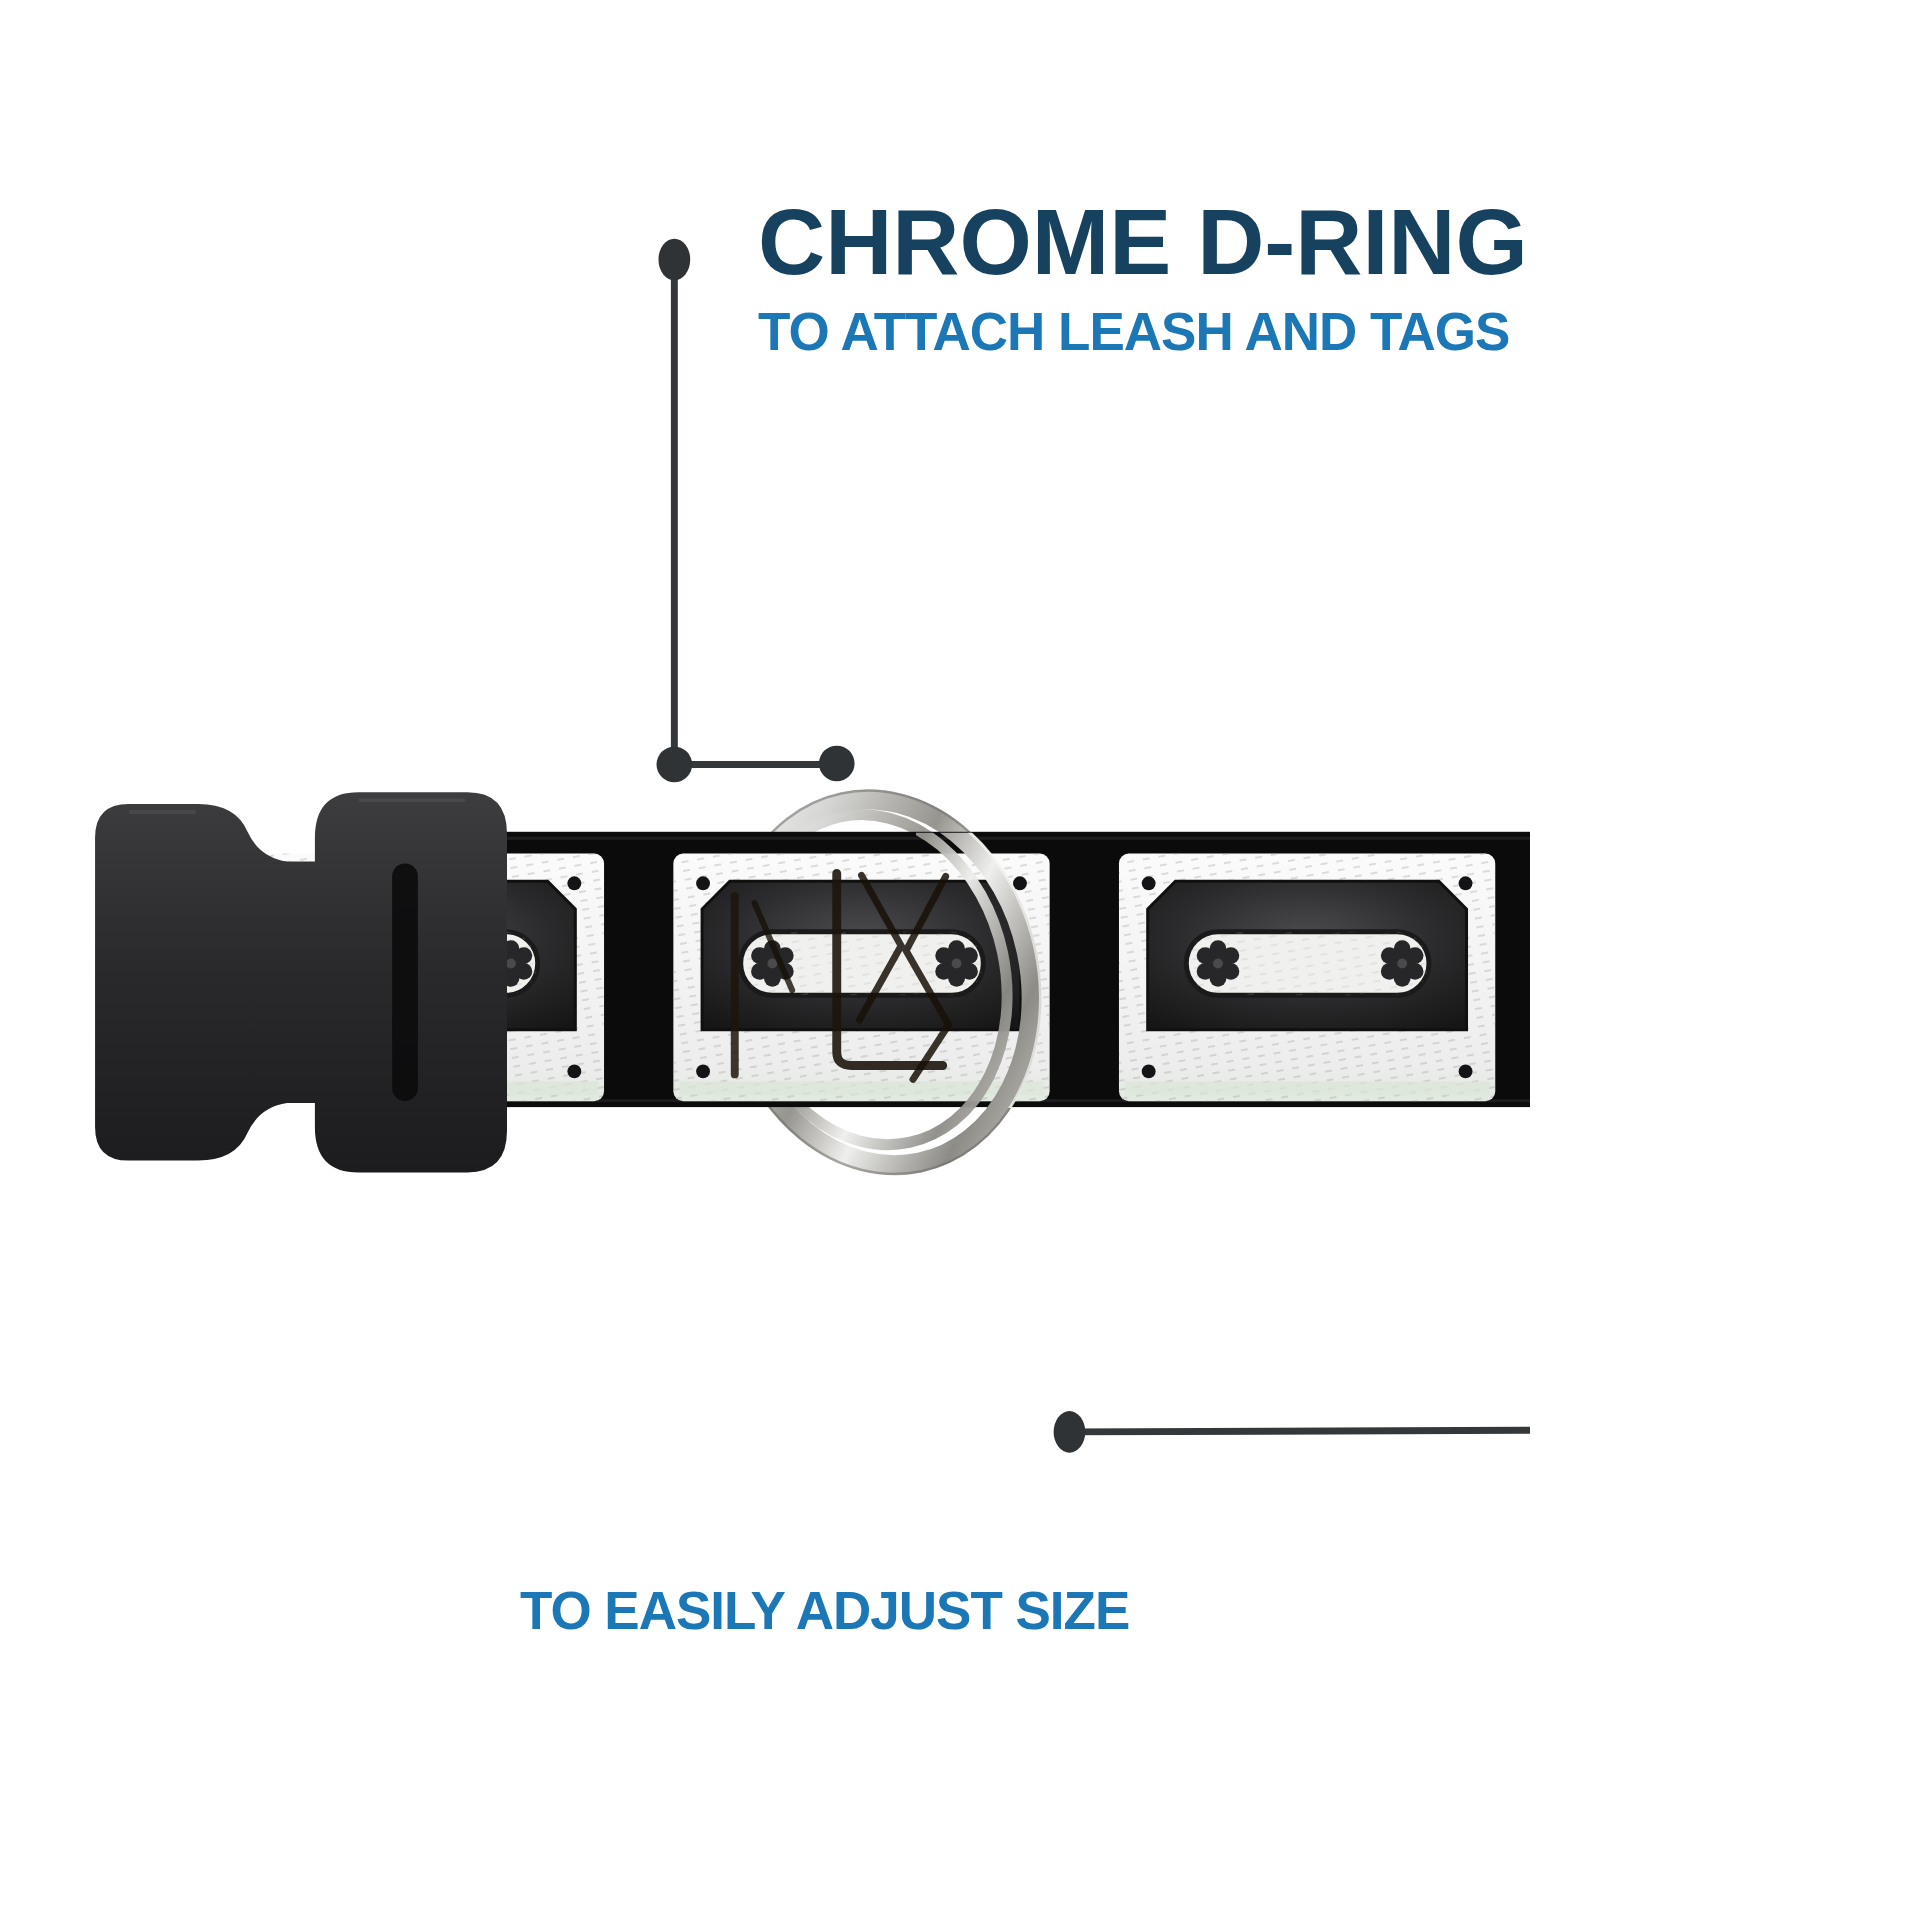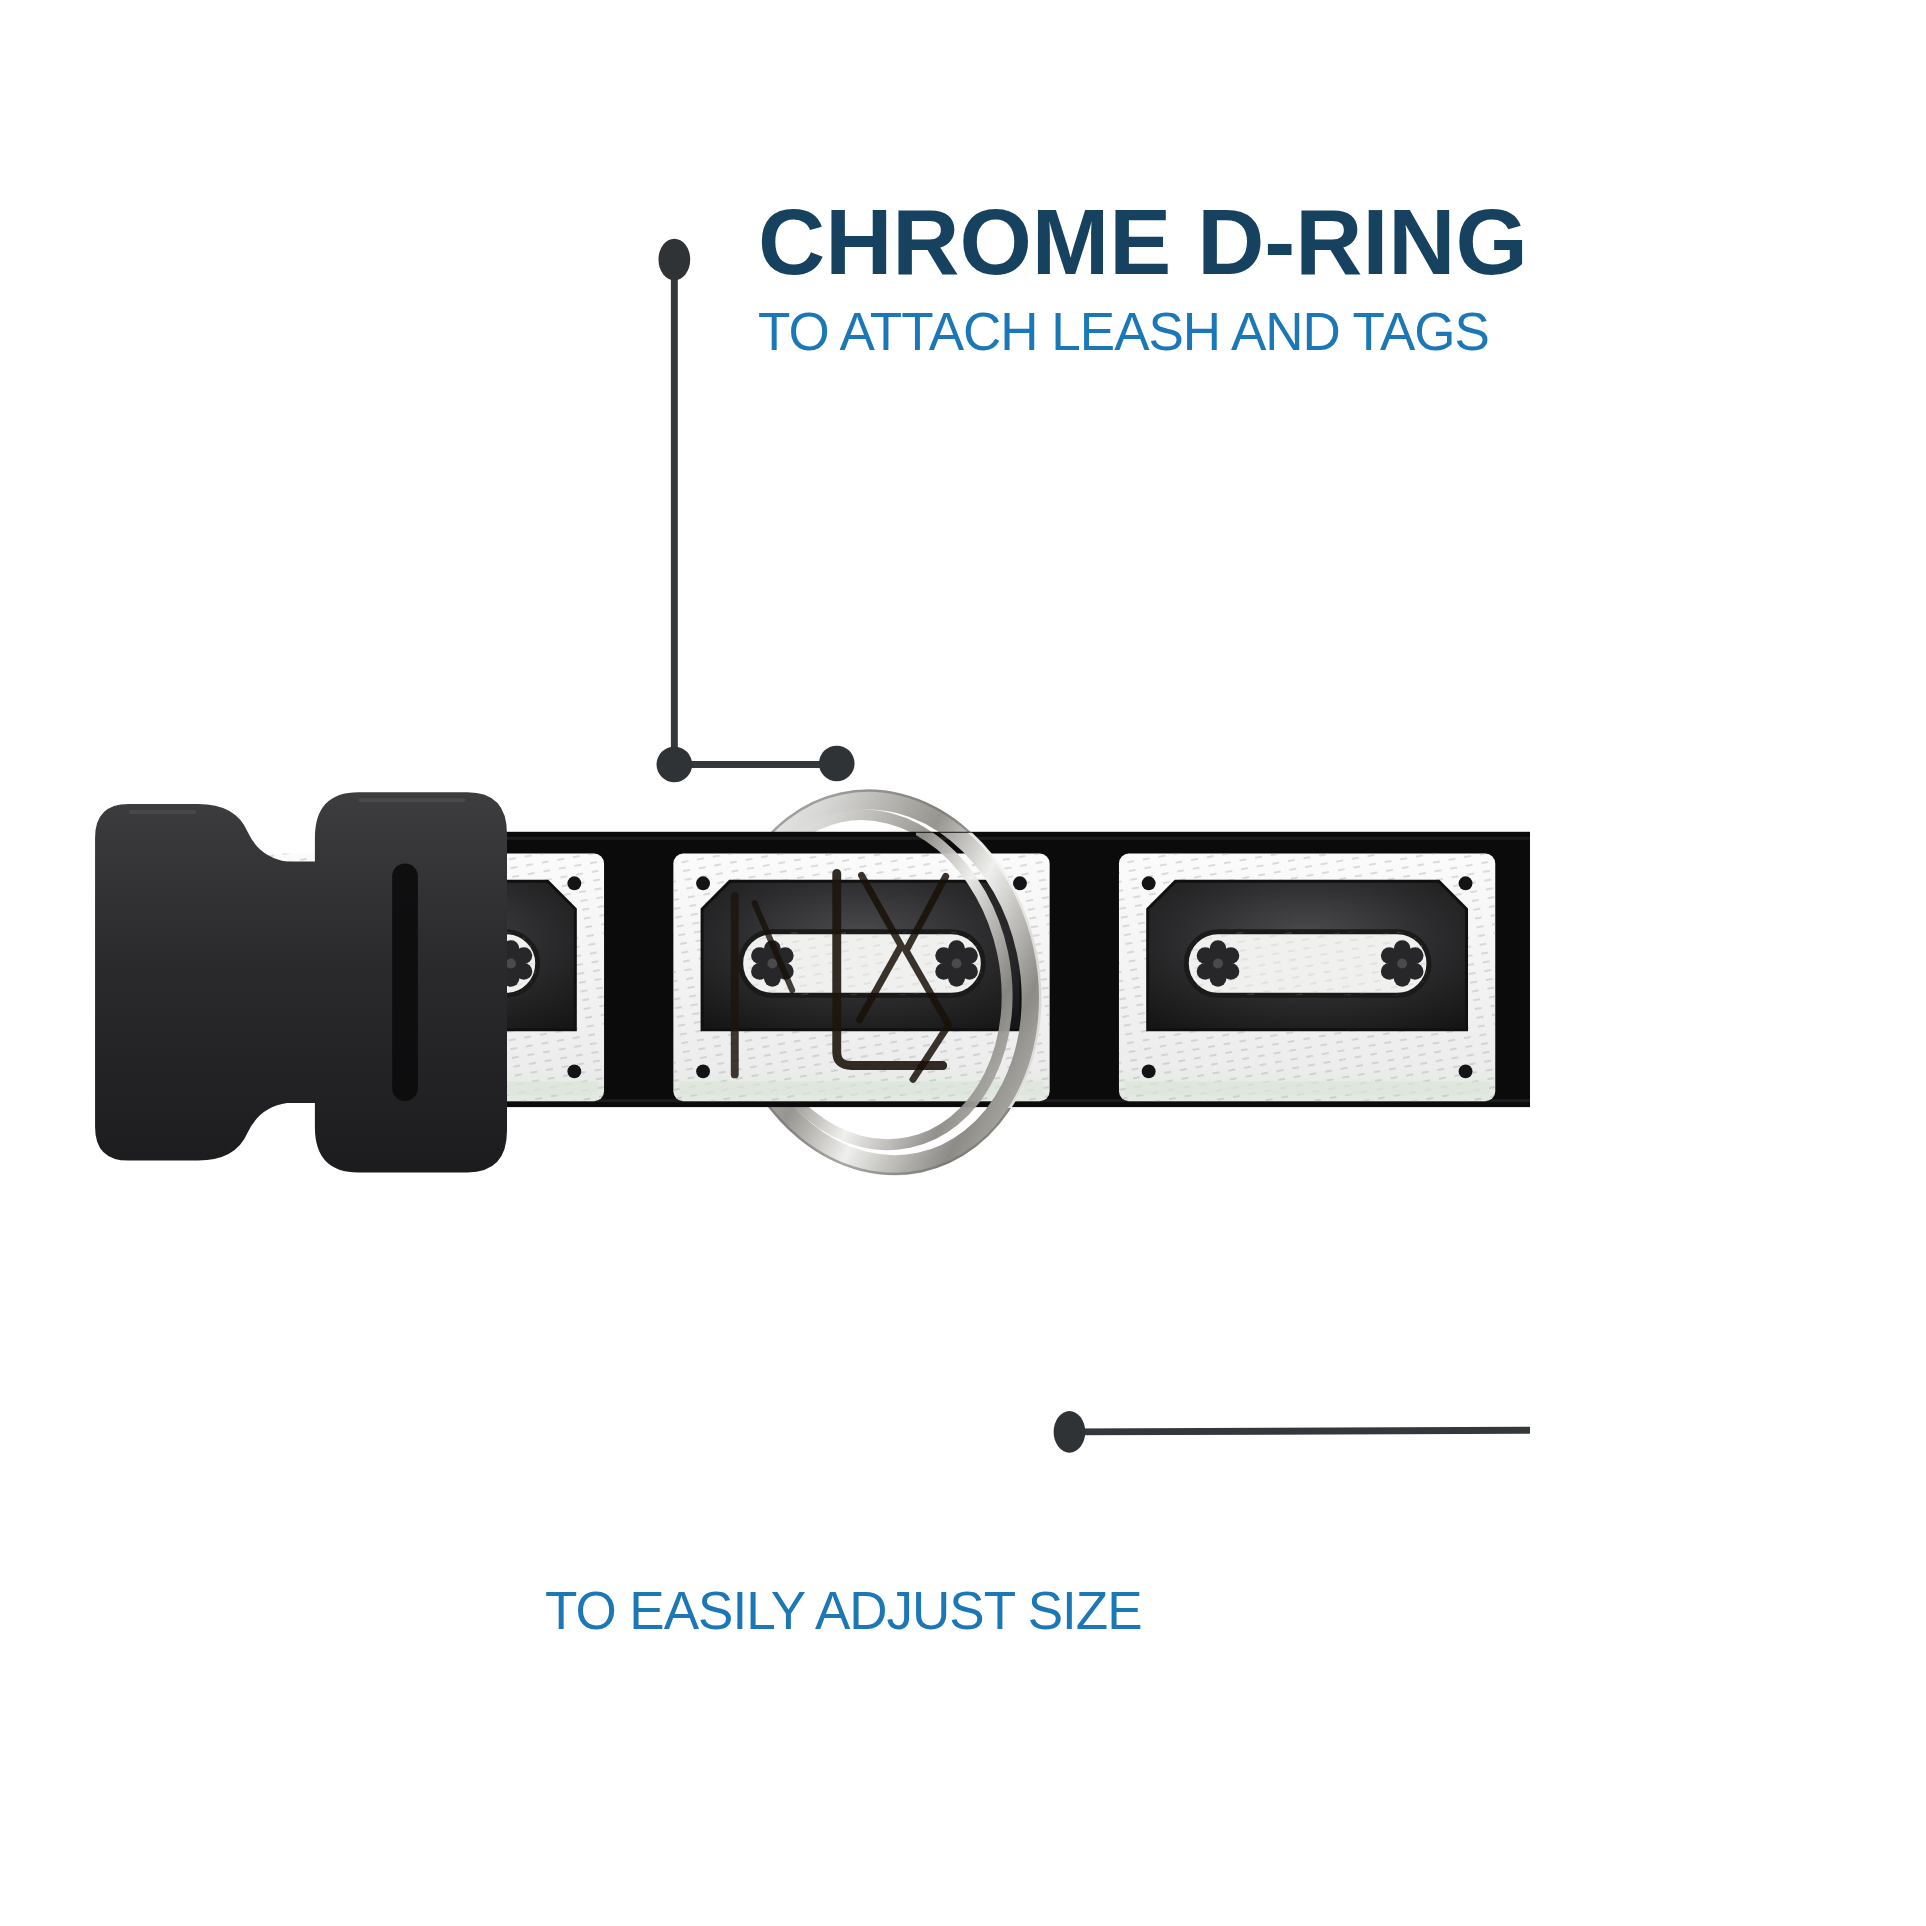--- a/index.html
+++ b/index.html
@@ -15,31 +15,31 @@
     position:absolute;
     font-weight:bold;
     font-size:93px;
     line-height:1;
     letter-spacing:0px;
     color:var(--c-title,#16425f);
     white-space:nowrap;
   }
   .callout-sub{
     position:absolute;
-    font-weight:normal;
+    font-weight:bold;
     font-size:53px;
     line-height:1;
     letter-spacing:-1px;
     color:var(--c-sub,#1b77b5);
     white-space:nowrap;
   }
   #t-dring{left:758px;top:196px;}
   #s-dring{left:758px;top:305px;}
   #t-loop{left:540px;top:1457px;}
-  #s-loop{left:545px;top:1584px;}
+  #s-loop{left:520px;top:1584px;}
 </style>
 </head>
 <body>
 
 <div class="stage" style="--c-title: #16425f; --c-sub: #1b77b5;">
 
   <svg class="art" viewBox="0 0 1946 1946" aria-hidden="true">
     <defs>
       <linearGradient id="chromeG" x1="0" y1="0" x2="1" y2="1">
         <stop offset="0" stop-color="#fbfbfb"></stop>

